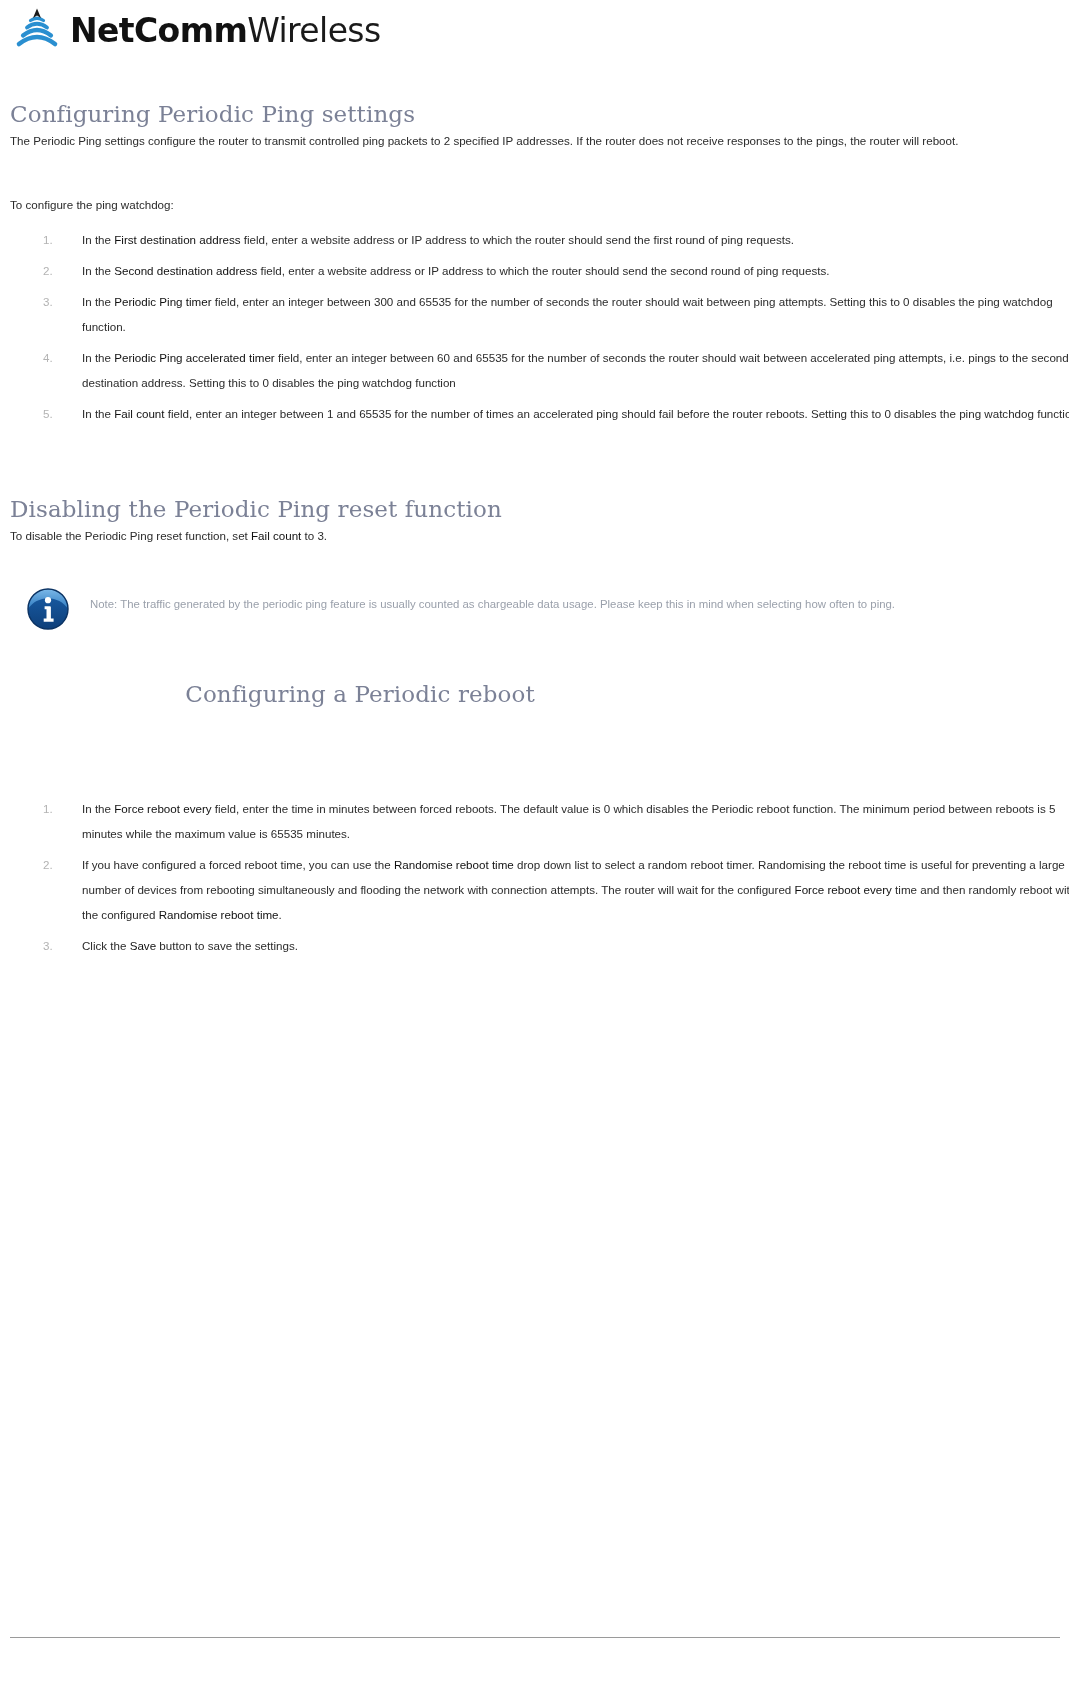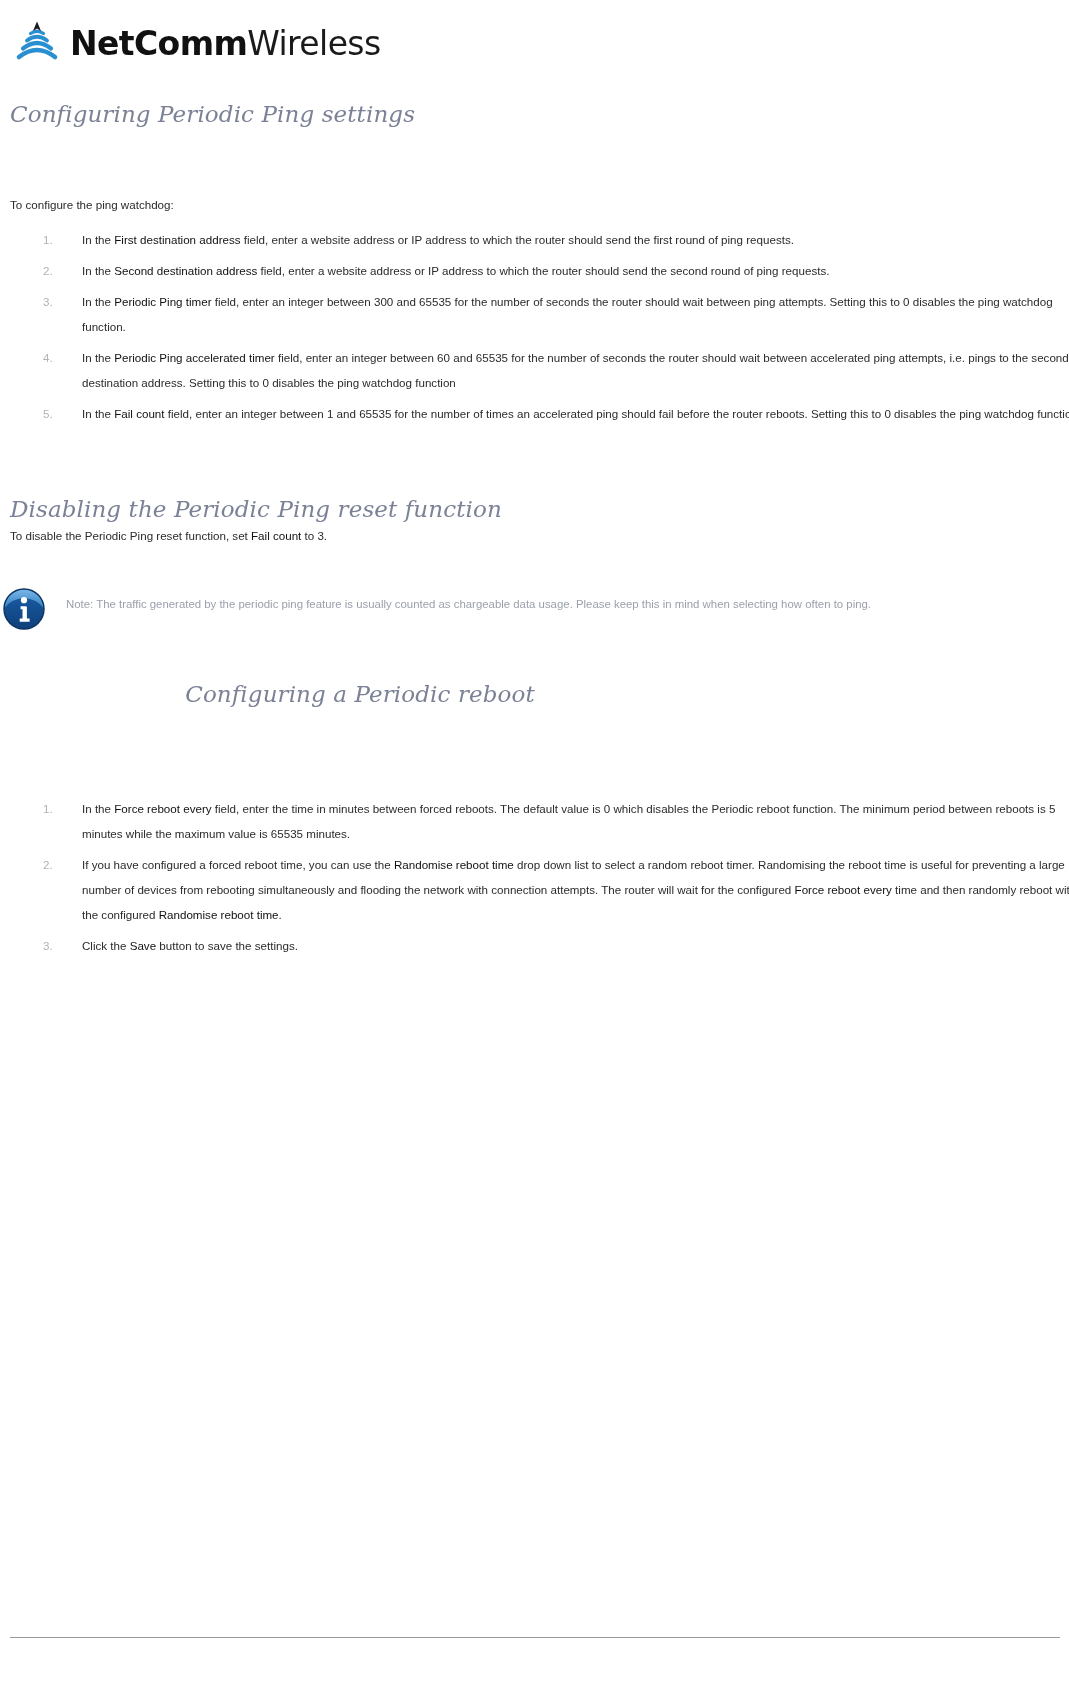--- a/index.html
+++ b/index.html
@@ -27,21 +27,21 @@
   .header {
     position: absolute;
     left: 0;
     top: 0;
     width: 1069px;
     height: 62px;
   }
   .logo {
     position: absolute;
     left: 14px;
-    top: 17px;
+    top: 4px;
     display: flex;
     align-items: center;
     height: 52px;
   }
   .logo-mark {
     width: 46px;
     height: 46px;
     margin-right: 10px;
     flex: 0 0 auto;
   }
@@ -64,21 +64,20 @@
   
   .h1 {
     font-family: "DejaVu Serif", "Liberation Serif", serif;
     font-weight: 400;
     color: #7b8196;
     font-size: 23px;
     line-height: 28px;
     letter-spacing: 0.1px;
     margin: 0;
     position: absolute;
-    font-style: italic;
   }
 
   
   .p {
     position: absolute;
     font-family: "Liberation Sans", sans-serif;
     font-size: 11.6px;
     line-height: 25px;
     color: #2b2b2b;
     margin: 0;
@@ -118,20 +117,21 @@
     display: block;
   }
 
   
   .note {
     position: absolute;
     left: 0;
     width: 1000px;
     display: flex;
     align-items: flex-start;
+    padding-left: 24px;
   }
   .note-icon {
     width: 42px;
     height: 42px;
     flex: 0 0 auto;
     margin-left: 3px;
   }
   .note-text {
     margin-left: 21px;
     margin-top: 7px;
@@ -200,20 +200,21 @@
           </g>
           <path d="M23 1.5 L27 11 L23 8.6 L19 11 Z" fill="#1a1a1a"></path>
         </svg>
       </span>
       <span class="logo-text"><span class="lt-bold">NetComm</span><span class="lt-light">Wireless</span></span>
     </div>
   </div>
 
   <h1 class="h1" style="left:10px; top:100px; width:700px;">Configuring Periodic Ping settings</h1>
 
+  <p class="p" style="left:10px; top:128px; width:1050px;">The Periodic Ping settings configure the router to transmit controlled ping packets to 2 specified IP addresses. If the router does not receive responses to the pings, the router will reboot.</p>
 
   <p class="p" style="left:10px; top:192px; width:600px;">To configure the ping watchdog:</p>
 
   <div class="olist" style="left:0; top:227px;">
 
     <div class="li" style="width:1010px;">
       <span class="num">1.</span>
       <span class="txt"><span>In the </span><b>First destination address</b><span> field, enter a website address or IP address to which the router should send the first round of ping requests.</span></span>
     </div>
 

